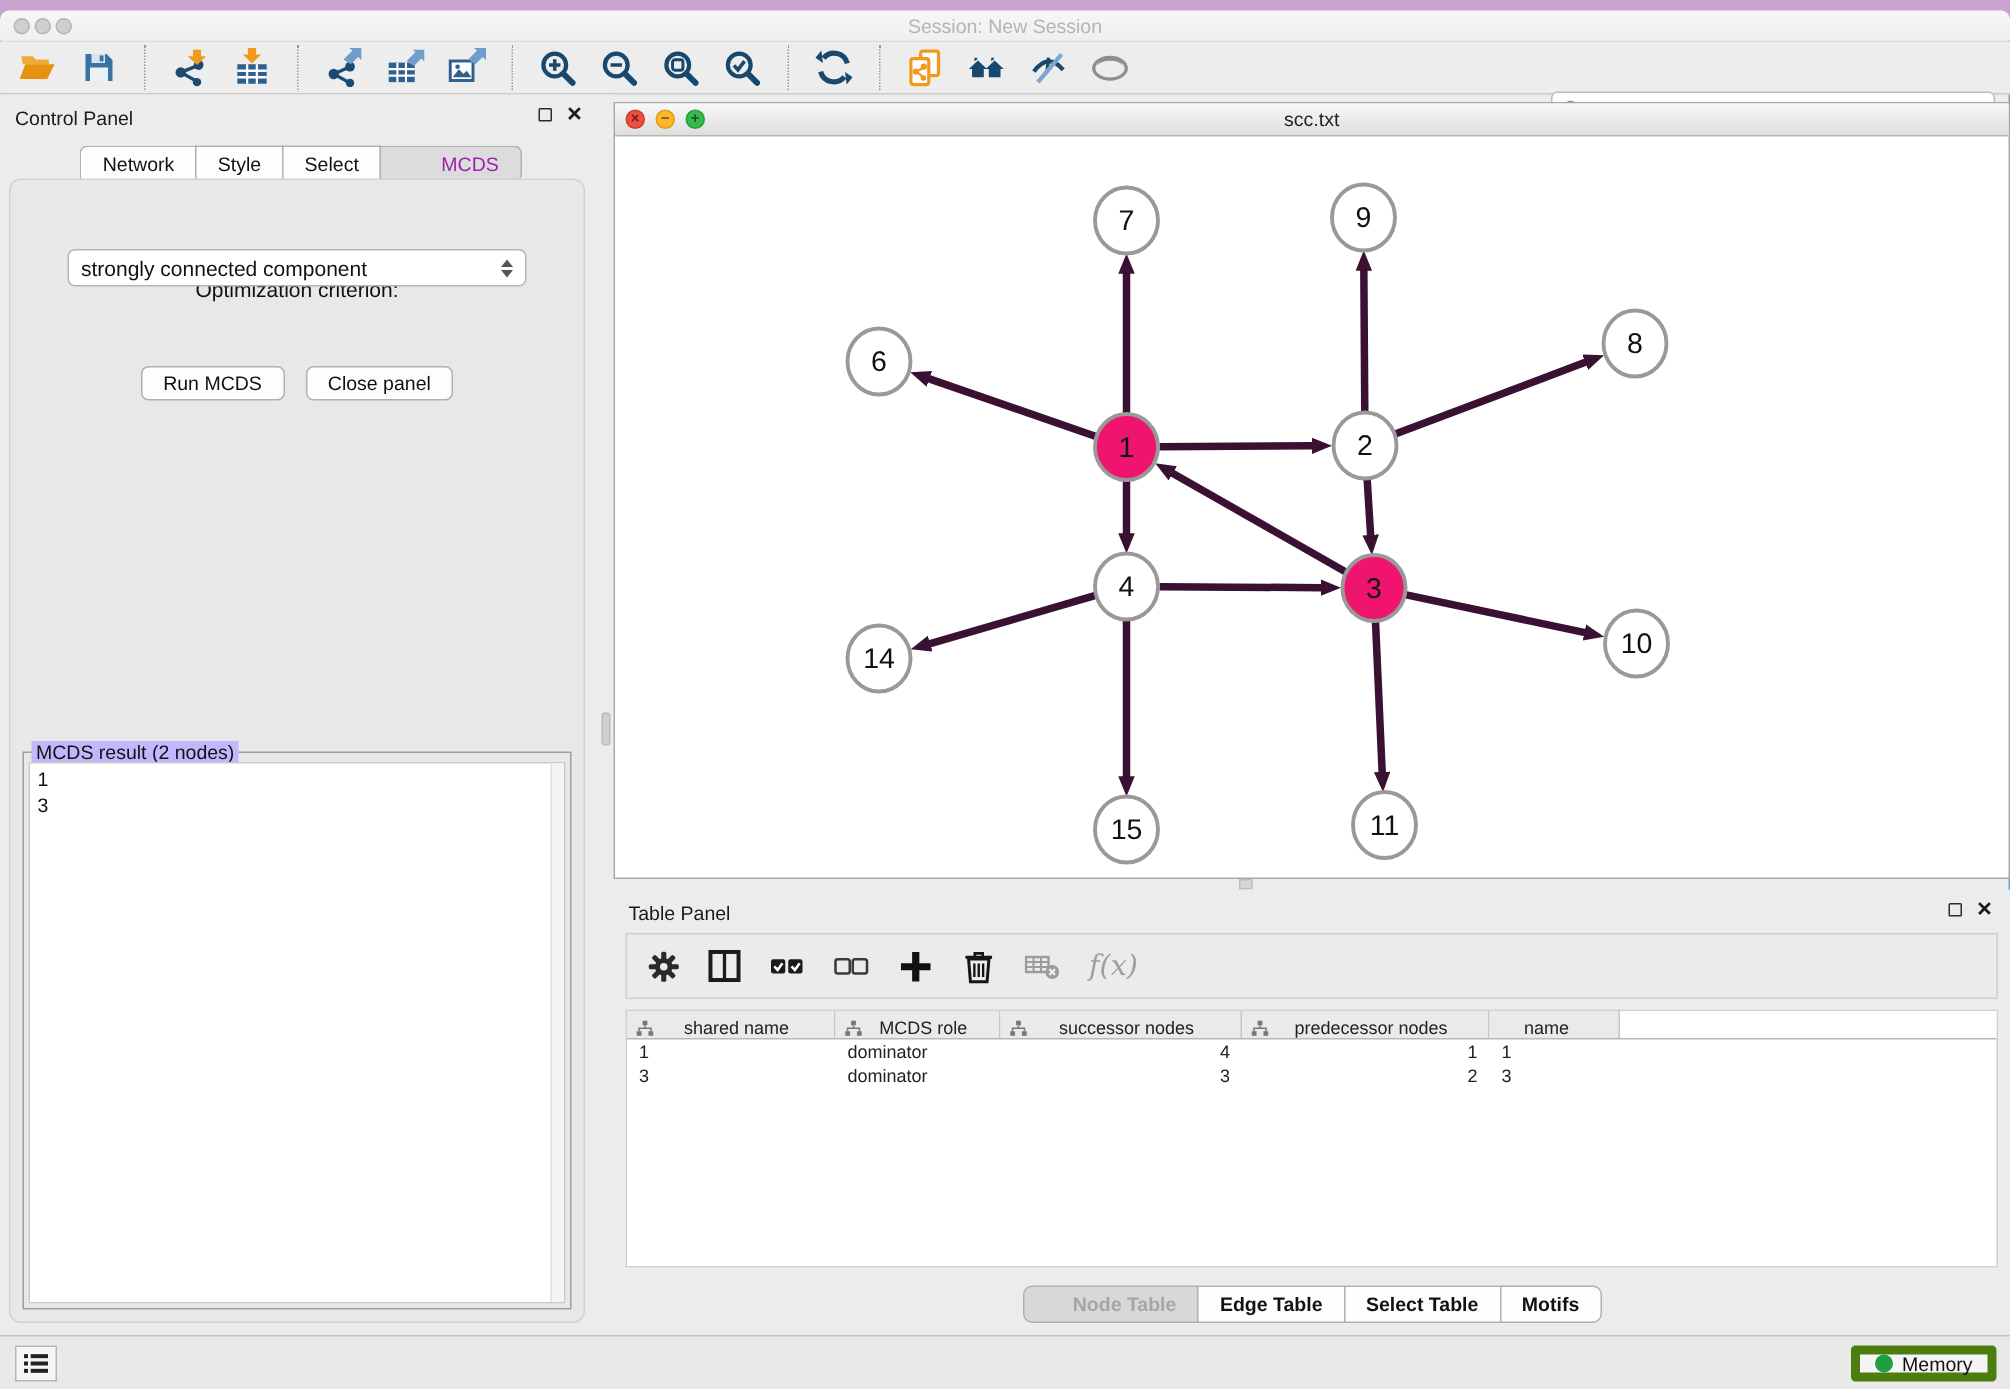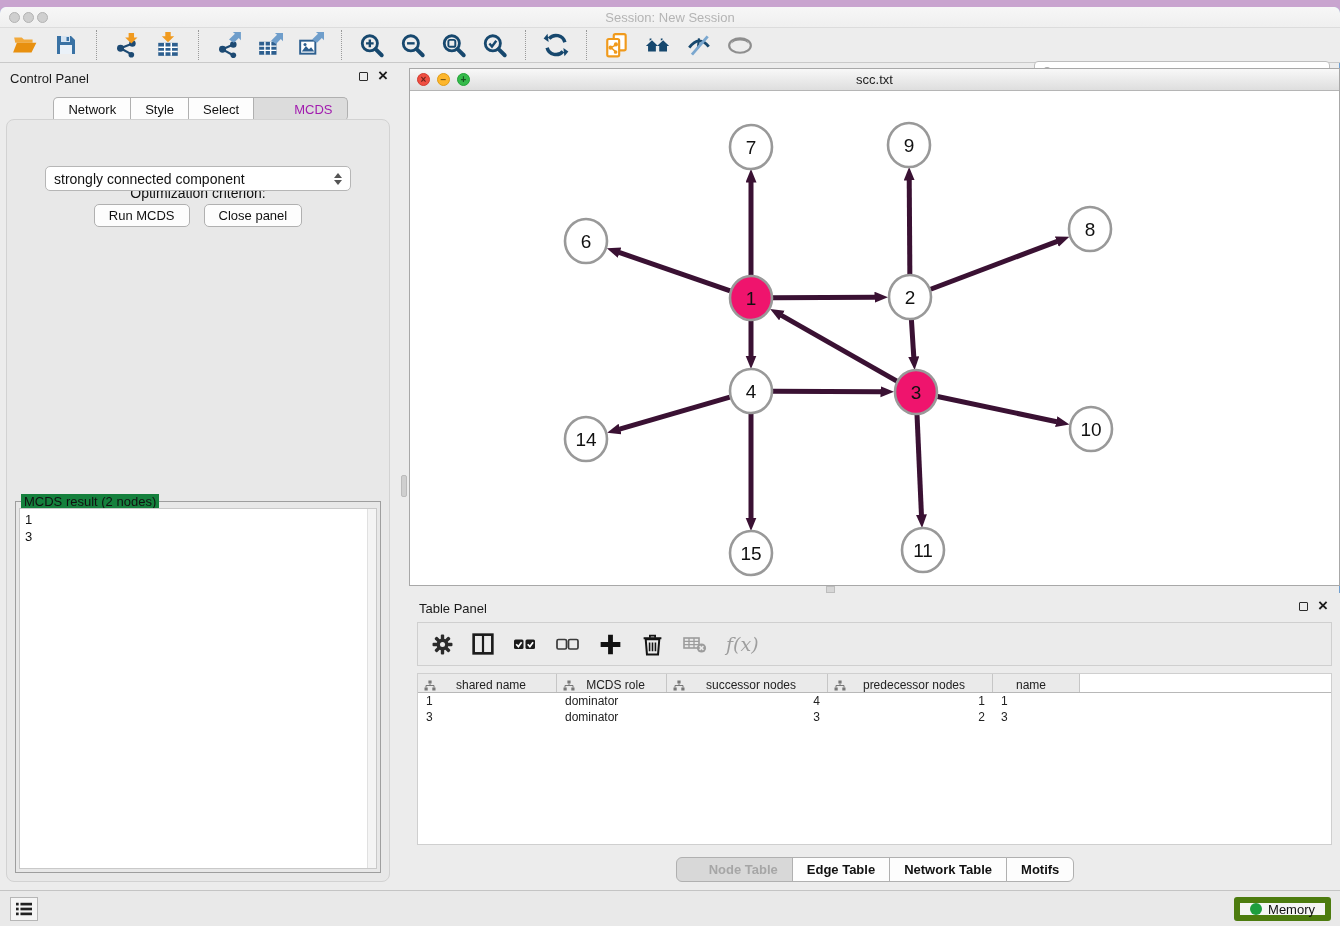--- a/index.html
+++ b/index.html
@@ -46,24 +46,24 @@
     background:#e8e8e8; border:1px solid #d2d2d2; border-radius:8px; }
   .opt-label { position:absolute; top:20px; width:100%; text-align:center; font-size:14px; color:#111;margin-top:45px; }
   .dropdown { position:absolute; left:38px; right:38px; top:46px; height:25px; background:#fff;
     border:1px solid #b6b6b6; border-radius:5px; display:flex; align-items:center;
     padding:0 8px; font-size:14px; color:#111; }
   .dd-arrows { margin-left:auto; display:flex; flex-direction:column; gap:2px; align-items:center; }
   .arr-up { width:0; height:0; border-left:4px solid transparent; border-right:4px solid transparent; border-bottom:5px solid #555; }
   .arr-dn { width:0; height:0; border-left:4px solid transparent; border-right:4px solid transparent; border-top:5px solid #555; }
   .cp-buttons { position:absolute; top:84px; width:100%; display:flex; justify-content:center; gap:14px; }
   .btn { background:#fdfdfd; border:1px solid #b0b0b0; border-radius:5px; font-size:13px;
-    color:#111; padding:3px 14px; min-width:88px; text-align:center; }
+    color:#111; padding:3px 14px; min-width:88px; text-align:center;margin-top:40px; }
   .result-group { position:absolute; left:8px; right:8px; top:374px; bottom:8px; }
   .rg-border { position:absolute; left:0; right:0; top:7px; bottom:0; border:1px solid #9e9e9e; }
-  .rg-legend { position:absolute; left:6px; top:0; background:#15803d; padding:0 3px; font-size:13px; color:#111; }
+  .rg-legend { position:absolute; left:6px; top:0; background:#c4b5fd; padding:0 3px; font-size:13px; color:#111; }
   .rg-text { position:absolute; left:4px; right:4px; top:14px; bottom:4px; background:#fff;
     border:1px solid #c9c9c9; font-size:13px; color:#111; padding:2px 0 0 5px; line-height:17px; }
   .rg-scroll { position:absolute; right:0; top:0; bottom:0; width:9px; background:#f4f4f4; border-left:1px solid #e0e0e0; }
 
   .v-splitter { position:absolute; left:400px; top:63px; width:9px; bottom:36px; background:#ececec; }
   .v-handle { position:absolute; left:1px; top:412px; width:6px; height:22px; background:#cfcfcf; border:1px solid #bbb; border-radius:2px; }
 
   
   .net-window { position:absolute; left:409px; top:68px; right:0; height:518px;
     border:1px solid #a8a8a8; background:#fff; }
@@ -506,21 +506,21 @@
         <div class="td c1">dominator</div>
         <div class="td c2 num">3</div>
         <div class="td c3 num">2</div>
         <div class="td c4">3</div>
       </div>
     </div>
 
     <div class="tp-tabs">
       <span class="tp-tab active">Node Table</span>
       <span class="tp-tab">Edge Table</span>
-      <span class="tp-tab">Network Table</span>
+      <span class="tp-tab">Select Table</span>
       <span class="tp-tab">Motifs</span>
     </div>
   </div>
 
   <div class="statusbar">
     <span class="list-btn">
       <svg width="18" height="16" viewBox="0 0 20 18">
           <g fill="#222">
             <rect x="1" y="2" width="3" height="3"></rect>
             <rect x="6" y="2" width="13" height="3"></rect>

